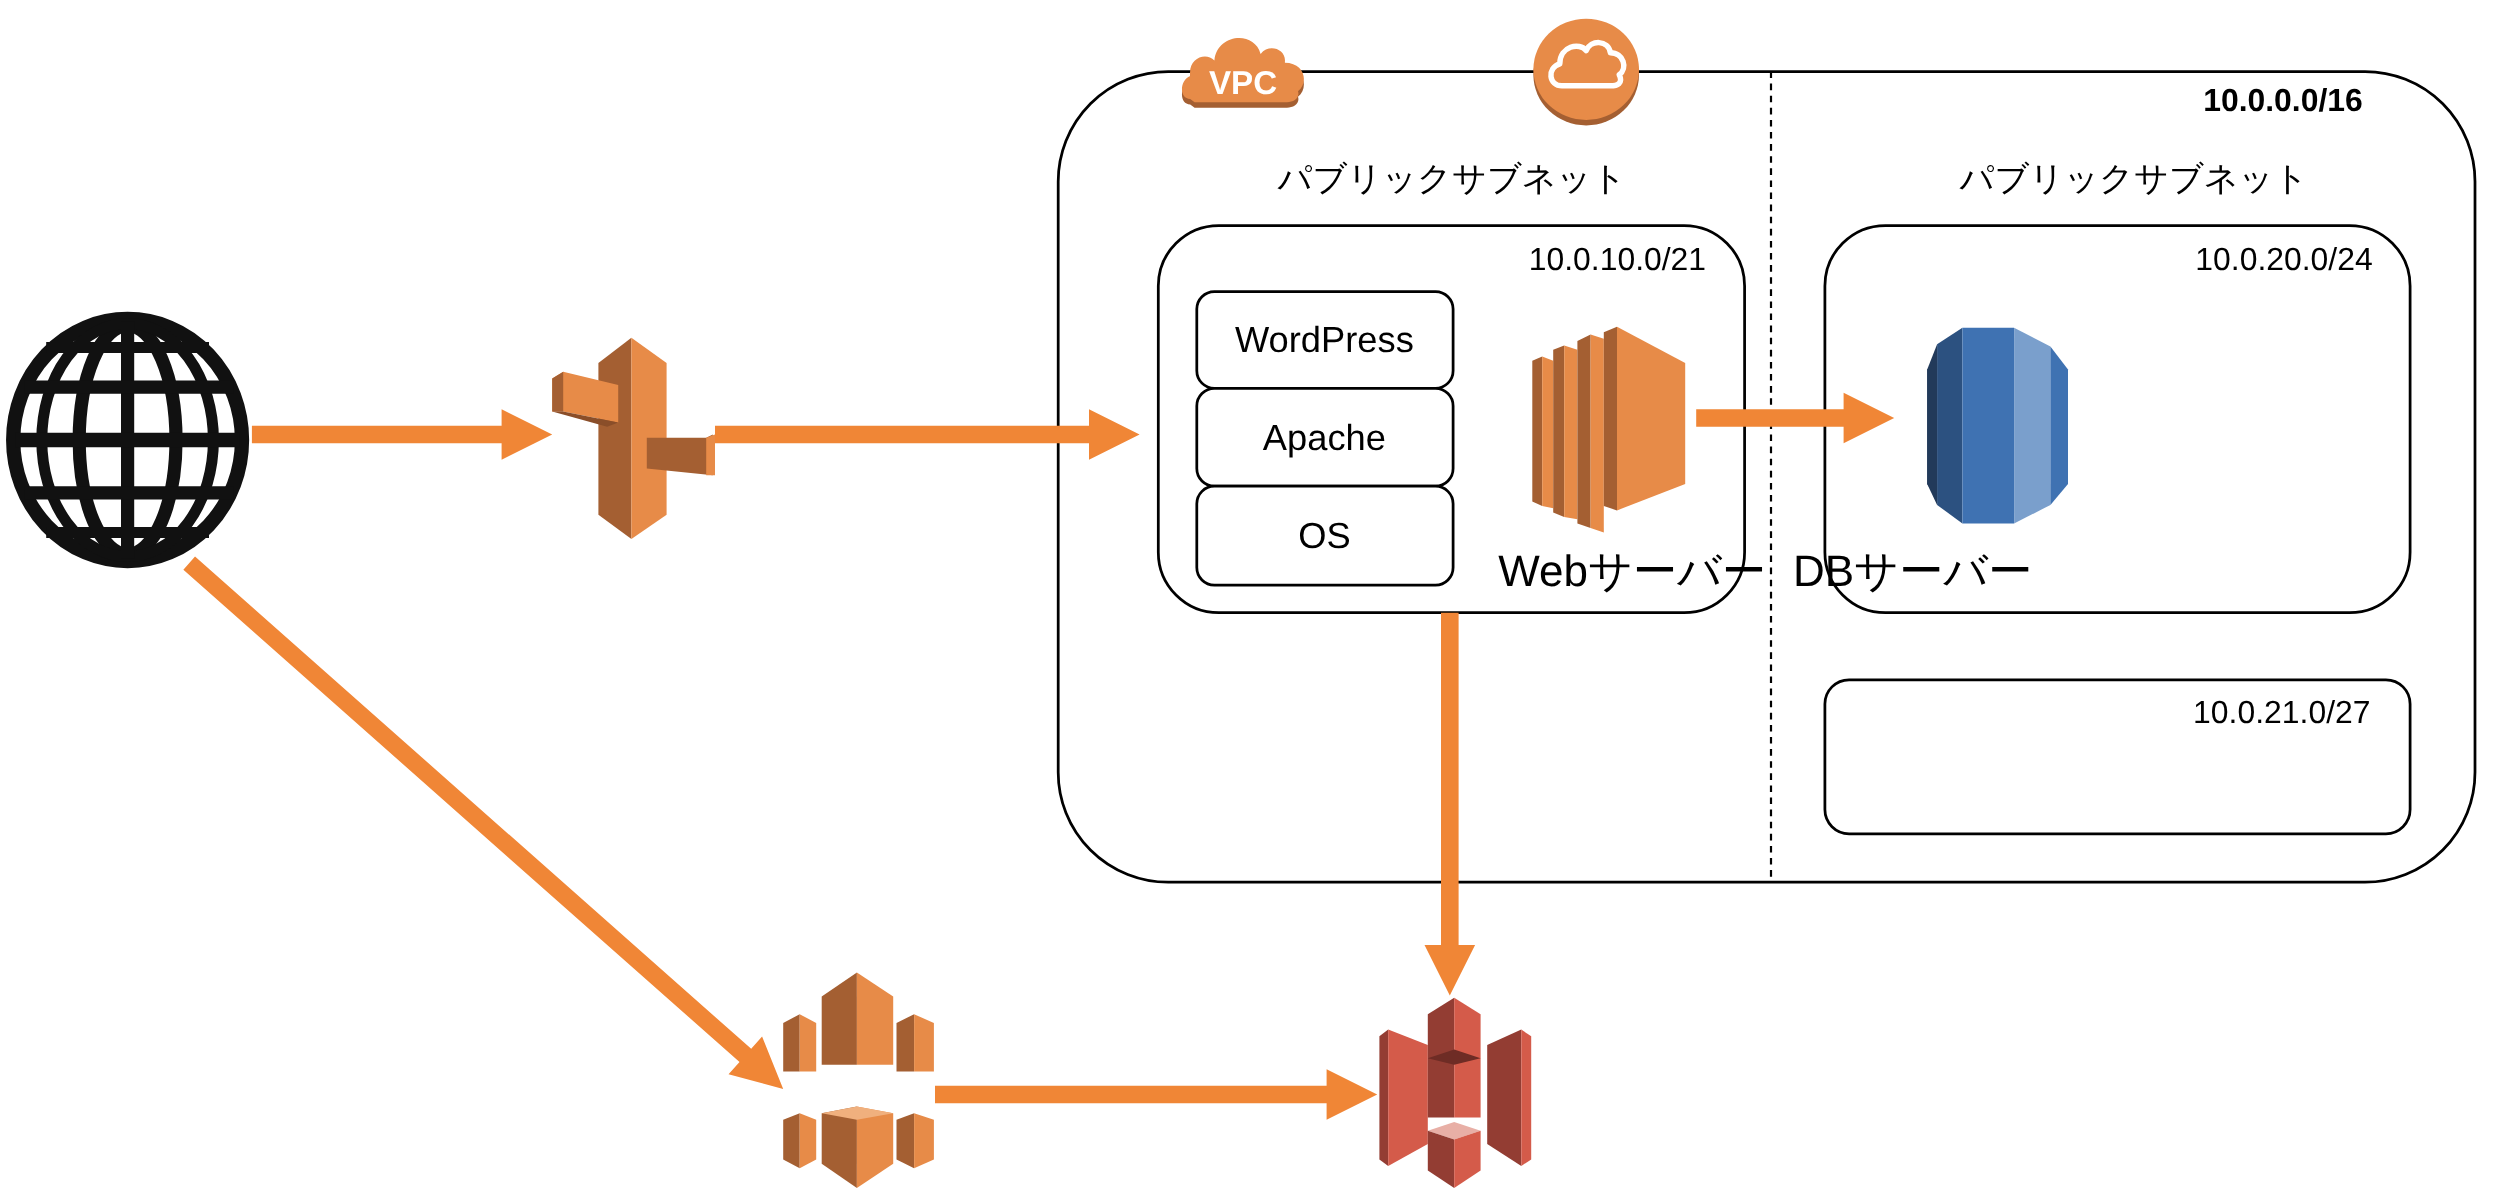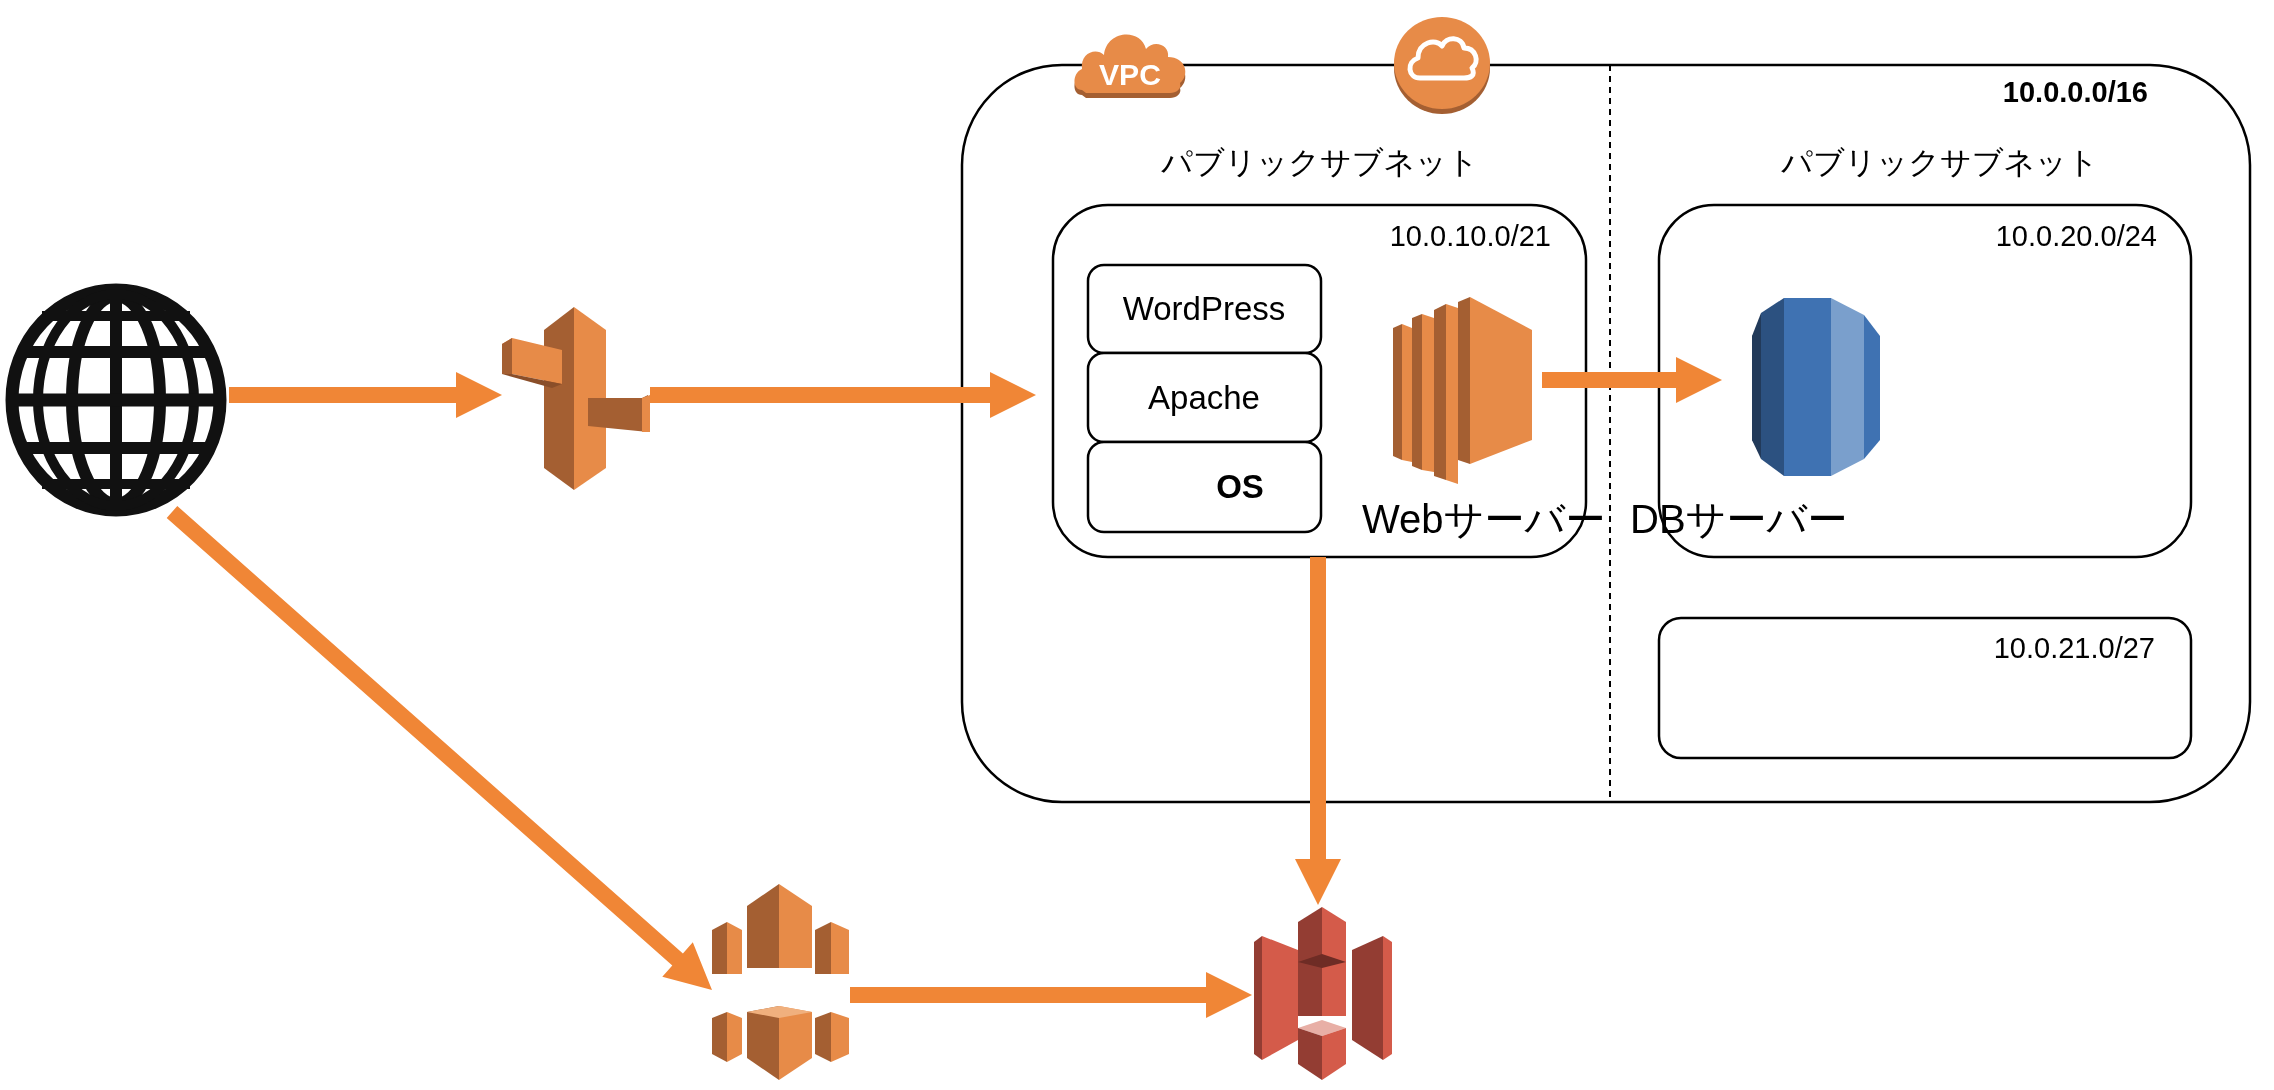--- a/index.html
+++ b/index.html
@@ -125,16 +125,16 @@
 
 <div class="lbl ip" style="right:126px;top:76px;font-weight:bold;">10.0.0.0/16</div>
 <div class="lbl subnet-title" style="left:1320px;top:142px;">パブリックサブネット</div>
 <div class="lbl subnet-title" style="left:1940px;top:142px;">パブリックサブネット</div>
 <div class="lbl ip" style="right:723px;top:220px;">10.0.10.0/21</div>
 <div class="lbl ip" style="right:117px;top:220px;">10.0.20.0/24</div>
 <div class="lbl ip" style="right:119px;top:632px;">10.0.21.0/27</div>
 
 <div class="lbl stack-lbl" style="left:1204px;top:309px;">WordPress</div>
 <div class="lbl stack-lbl" style="left:1204px;top:398px;">Apache</div>
-<div class="lbl stack-lbl" style="left:1240px;top:487px;font-weight:bold;">OS</div>
+<div class="lbl stack-lbl" style="left:1204px;top:487px;">OS</div>
 
 <div class="lbl srv-lbl" style="left:1362px;top:492px;">Webサーバー</div>
 <div class="lbl srv-lbl" style="left:1630px;top:492px;">DBサーバー</div>
 
 </body></html>

